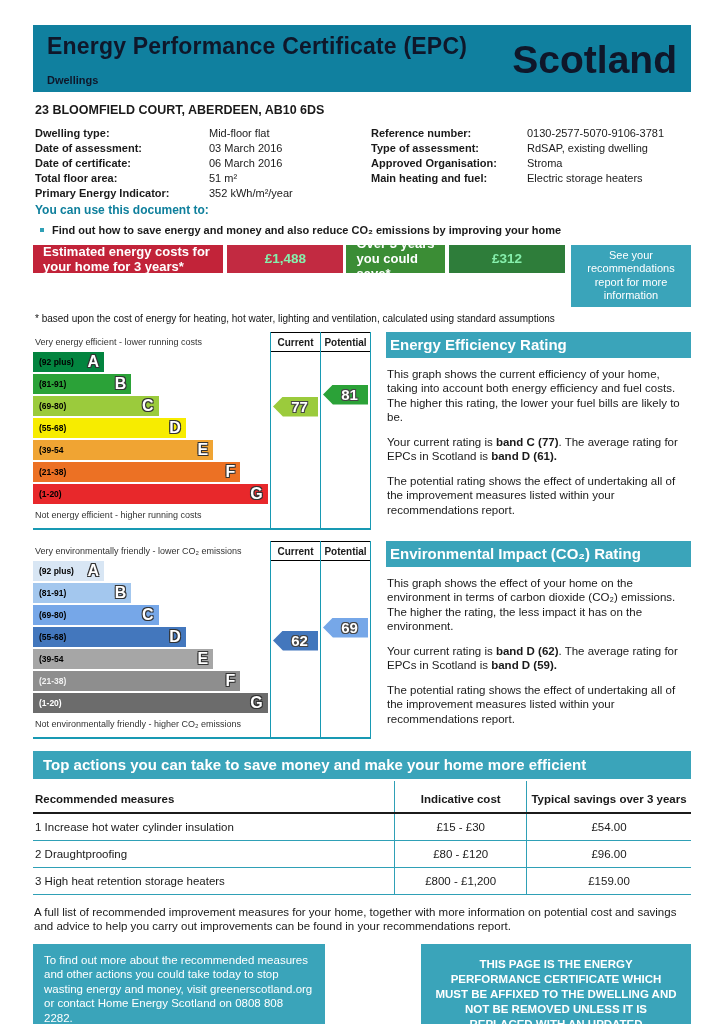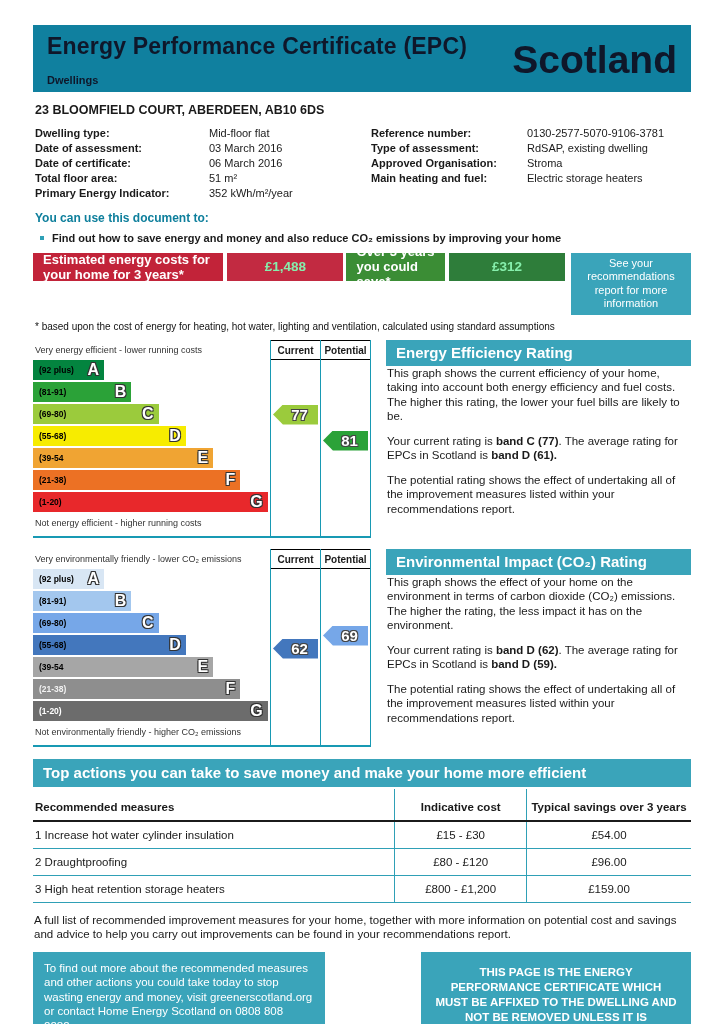--- a/index.html
+++ b/index.html
@@ -31,21 +31,21 @@
   .masthead-sub { font-size: 11px; font-weight: bold; }
   .masthead-region { font-size: 39px; font-weight: bold; align-self: center; }
   
   .address { font-size: 12.5px; font-weight: bold; margin: 11px 0 9px 2px; }
   .details { display: flex; font-size: 11px; line-height: 15px; margin-left: 2px; }
   .details-col-left { width: 336px; flex: none; }
   .detail-row { display: flex; }
   .detail-label { font-weight: bold; width: 174px; flex: none; }
   .details-col-right .detail-label { width: 156px; }
   
-  .usage-heading { color: #0e7f9c; font-weight: bold; font-size: 12px; margin: 10px 0 6px 2px; }
+  .usage-heading { color: #0e7f9c; font-weight: bold; font-size: 12px; margin: 2px 0 6px 2px; }
   .bullet-row { display: flex; font-weight: bold; font-size: 11px; line-height: 14.5px; margin-left: 7px; }
   .bullet-dot { width: 4px; height: 4px; background: #2fa0b6; margin: 5px 8px 0 0; flex: none; }
   
   .costs { display: flex; margin-top: 7px; }
   .cost-rows { flex: 1; display: flex; flex-direction: row; gap: 3px; margin-right: 6px; }
   .cost-row { display: flex; gap: 4px; height: 28px; }
   .cost-label { flex: 1; color: #fff; font-weight: bold; font-size: 13px; display: flex; align-items: center; padding-left: 10px; }
   .cost-value { width: 116px; flex: none; color: #86efac; font-weight: bold; font-size: 13.5px; display: flex; align-items: center; justify-content: center; }
   .cost-info { width: 120px; flex: none; background: #3aa4ba; color: #fff; font-size: 11px; line-height: 13.5px; text-align: center; display: flex; align-items: center; justify-content: center; padding: 4px 5px; }
   .footnote { font-size: 10px; margin: 6px 0 8px 2px; color: #111; }
@@ -67,21 +67,21 @@
   .col-header { height: 20px; border-top: 1px solid #000; border-bottom: 1px solid #000; font-size: 10px; font-weight: bold; text-align: center; line-height: 19px; }
   .rating-arrow {
     position: absolute; left: 2px; width: 45px; height: 20px;
     clip-path: polygon(0 50%, 22% 0, 100% 0, 100% 100%, 22% 100%);
     color: #fff; font-weight: bold; font-size: 15px;
     display: flex; align-items: center; justify-content: center; padding-left: 8px;
     text-shadow: -1px -1px 0 #444, 1px -1px 0 #444, -1px 1px 0 #444, 1px 1px 0 #444;
   }
   
   .rating-text { flex: 1; margin-left: 15px; }
-  .section-header { background: #3aa4ba; color: #fff; font-weight: bold; font-size: 15px; padding: 4px 8px 5px 10px; }
+  .section-header { background: #3aa4ba; color: #fff; font-weight: bold; font-size: 15px; padding: 4px 8px 5px 4px; margin-bottom: 9px; }
   .rating-text p { font-size: 11.5px; line-height: 14.5px; margin: 0 0 10px 1px; }
   .rating-text b { font-weight: bold; }
   
   .actions-header { background: #3aa4ba; color: #fff; font-weight: bold; font-size: 15px; padding: 5px 8px 6px 10px; margin-top: 12px; }
   table.measures { width: 100%; border-collapse: collapse; margin-top: 2px; }
   table.measures th { font-size: 11.5px; font-weight: bold; padding: 12px 4px 7px 4px; border-bottom: 2px solid #1b1b1b; }
   table.measures th:first-child { text-align: left; padding-left: 2px; }
   table.measures th:nth-child(2), table.measures td:nth-child(2),
   table.measures th:nth-child(3), table.measures td:nth-child(3) { border-left: 1px solid #2fa0b6; text-align: center; }
   table.measures td { font-size: 11.5px; padding: 7px 4px; border-bottom: 1px solid #2fa0b6; }
@@ -205,21 +205,21 @@
           <span class="band-letter">G</span>
         </div>
         <div class="chart-note bottom">Not energy efficient - higher running costs</div>
       </div>
       <div class="rating-col current">
         <div class="col-header">Current</div>
         <div class="rating-arrow" style="top: 65px; background: rgb(155, 203, 60);">77</div>
       </div>
       <div class="rating-col potential">
         <div class="col-header">Potential</div>
-        <div class="rating-arrow" style="top: 53px; background: rgb(43, 162, 56); margin-top: 38px;">81</div>
+        <div class="rating-arrow" style="top: 53px; background: rgb(43, 162, 56);">81</div>
       </div>
     </div>
     <div class="rating-text">
       <div class="section-header">Energy Efficiency Rating</div>
       <p>This graph shows the current efficiency of your home, taking into account both energy efficiency and fuel costs. The higher this rating, the lower your fuel bills are likely to be.</p>
       <p><span>Your current rating is </span><b>band C (77)</b><span>. The average rating for EPCs in Scotland is </span><b>band D (61).</b></p>
       <p>The potential rating shows the effect of undertaking all of the improvement measures listed within your recommendations report.</p>
     </div>
   </div>
 

